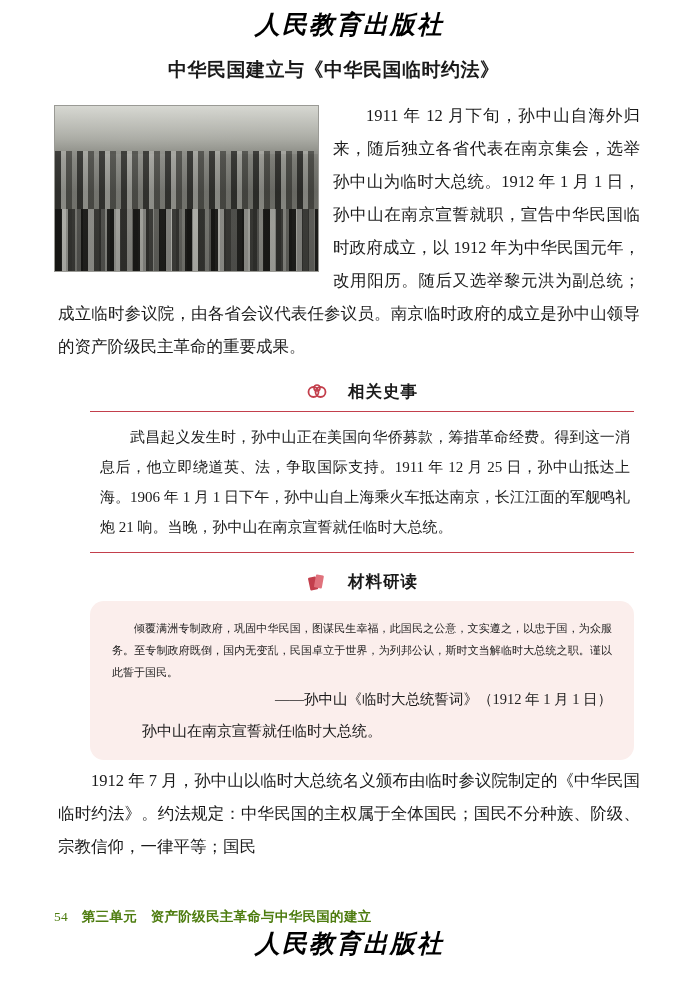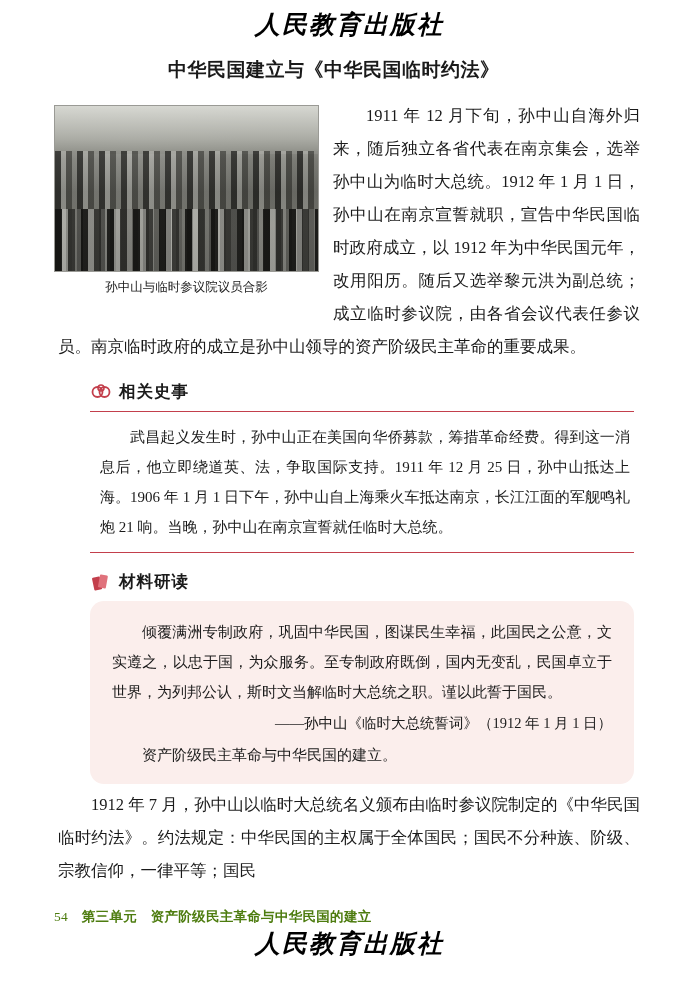--- a/index.html
+++ b/index.html
@@ -120,22 +120,23 @@
   
   .section-block {
     clear: both;
     margin-top: 18px;
     padding-left: 36px;
     padding-right: 10px;
   }
   .section-head {
     display: flex;
     align-items: center;
-    gap: 7px;
+    gap: 20px;
     margin-bottom: 8px;
+    justify-content: center;
   }
   .section-head .icon {
     width: 22px;
     height: 22px;
     flex: 0 0 22px;
     display: inline-flex;
     align-items: center;
     justify-content: center;
   }
   .section-head .title {
@@ -167,21 +168,21 @@
 
   
   .material-card {
     background: #fbeeec;
     border-radius: 14px;
     padding: 16px 22px 14px 22px;
     margin-top: 6px;
   }
   .material-card p {
     margin: 0;
-    font-size: 15px;
+    font-size: 11px;
     line-height: 2.0;
     text-align: justify;
     text-justify: inter-ideograph;
     text-indent: 2em;
   }
   .material-source {
     margin-top: 2px !important;
     text-indent: 0 !important;
     text-align: right !important;
     font-size: 14.5px !important;
@@ -226,21 +227,20 @@
   <div class="content">
 
     <h1 class="article-title">中华民国建立与《中华民国临时约法》</h1>
 
     <div class="figure">
       <div class="figure-photo">
         <div class="wall"></div>
         <div class="crowd"></div>
         <div class="crowd2"></div>
       </div>
-      <div class="figure-caption">孙中山与临时参议院议员合影</div>
     </div>
 
     <p class="body-text">1911 年 12 月下旬，孙中山自海外归来，随后独立各省代表在南京集会，选举孙中山为临时大总统。1912 年 1 月 1 日，孙中山在南京宣誓就职，宣告中华民国临时政府成立，以 1912 年为中华民国元年，改用阳历。随后又选举黎元洪为副总统；成立临时参议院，由各省会议代表任参议员。南京临时政府的成立是孙中山领导的资产阶级民主革命的重要成果。</p>
 
     <div class="section-block">
       <div class="section-head">
         <span class="icon">
           <svg width="22" height="22" viewBox="0 0 22 22" xmlns="http://www.w3.org/2000/svg">
             <circle cx="7.5" cy="11" r="5" fill="none" stroke="#c33f4c" stroke-width="1.8"></circle>
             <circle cx="14.5" cy="11" r="5" fill="none" stroke="#c33f4c" stroke-width="1.8"></circle>
@@ -260,21 +260,21 @@
           <svg width="22" height="22" viewBox="0 0 22 22" xmlns="http://www.w3.org/2000/svg">
             <rect x="3" y="6" width="8" height="13" rx="1" fill="#c33f4c" transform="rotate(-12 7 12)"></rect>
             <rect x="9" y="4" width="8" height="13" rx="1" fill="#e0727c" transform="rotate(10 13 10)"></rect>
           </svg>
         </span>
         <span class="title">材料研读</span>
       </div>
       <div class="material-card">
         <p>倾覆满洲专制政府，巩固中华民国，图谋民生幸福，此国民之公意，文实遵之，以忠于国，为众服务。至专制政府既倒，国内无变乱，民国卓立于世界，为列邦公认，斯时文当解临时大总统之职。谨以此誓于国民。</p>
         <p class="material-source">——孙中山《临时大总统誓词》（1912 年 1 月 1 日）</p>
-        <p class="material-question">资产阶级民主革命与中华民国的建立。</p>
+        <p class="material-question">孙中山在南京宣誓就任临时大总统。</p>
       </div>
     </div>
 
     <p class="body-text trailing-text">1912 年 7 月，孙中山以临时大总统名义颁布由临时参议院制定的《中华民国临时约法》。约法规定：中华民国的主权属于全体国民；国民不分种族、阶级、宗教信仰，一律平等；国民</p>
 
   </div>
 
   <div class="page-footer">
     <span class="pgnum">54</span>
     <span class="unit">第三单元</span>

